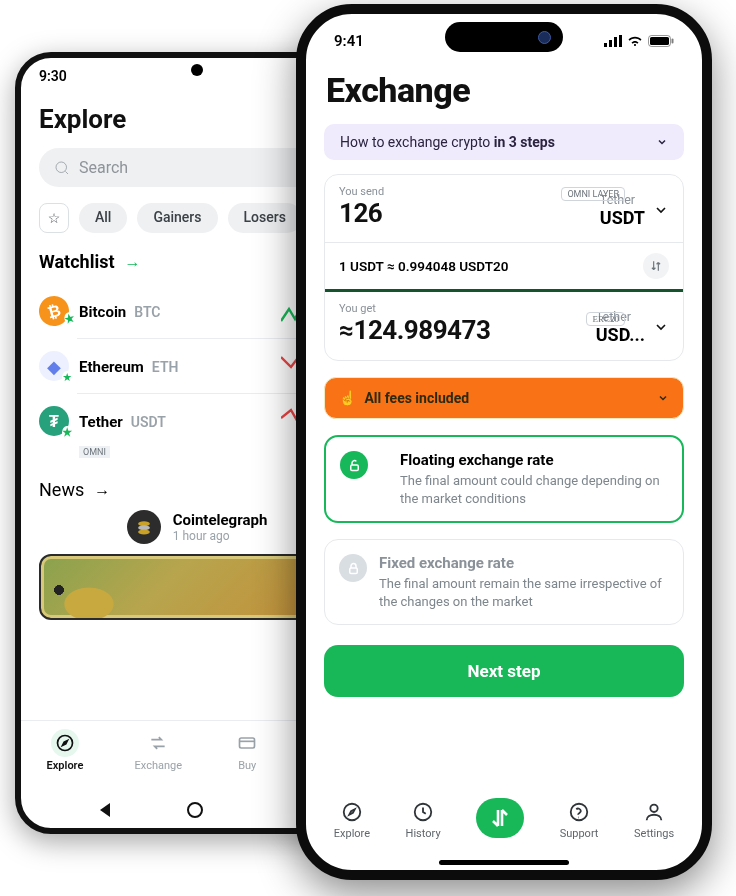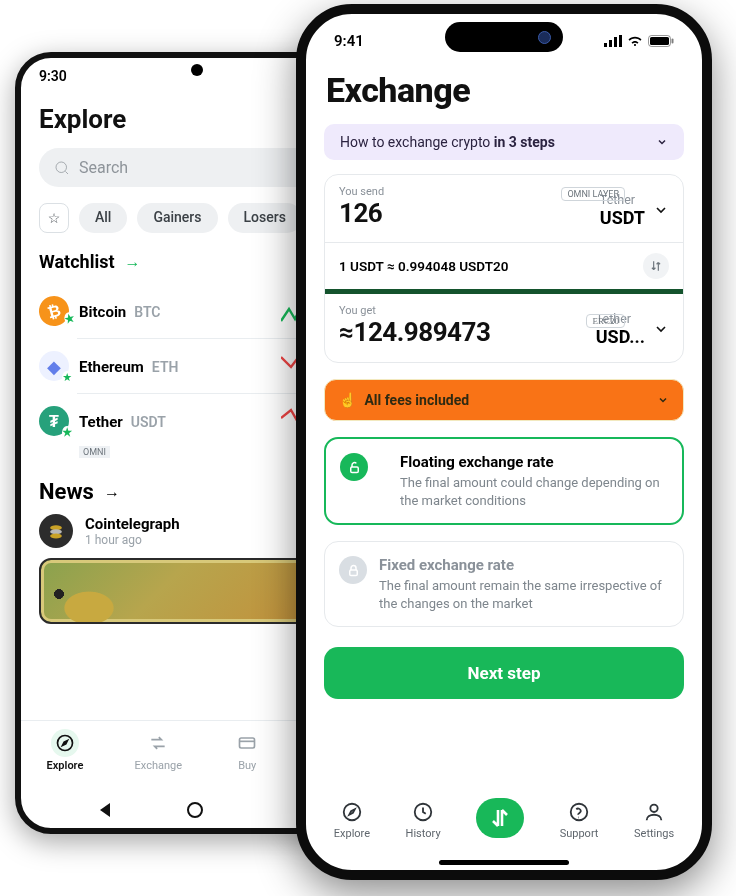--- a/index.html
+++ b/index.html
@@ -50,22 +50,22 @@
   .coin-row { display:flex; align-items:center; gap:10px; padding: 12px 0; }
   .coin-sep { border-top:1px solid #e9edf0; margin-left:38px; }
   .coin-icon { width:30px; height:30px; border-radius:50%; display:flex; align-items:center; justify-content:center; position:relative; }
   .coin-icon .star { position:absolute; right:-3px; bottom:-3px; color:#17b85a; font-size:11px; background:#fff; border-radius:50%; }
   .coin-name { font-weight:700; font-size:15px; }
   .coin-ticker { color:#9aa2a9; font-weight:600; font-size:14px; margin-left:4px; }
   .coin-badge { display:inline-block; background:#eef1f4; color:#6d757c; border-radius:0; font-size:9px; padding:1px 4px; margin-left:40px; margin-top:-6px;}
   .spark { position:absolute; right:0px; }
 
   .news-head { display:flex; align-items:center; gap:10px; margin: 20px 0 10px; }
-  .news-head h2 { font-size:22px; font-weight:700; }
-  .news-row { display:flex; align-items:center; gap:12px; }
+  .news-head h2 { font-size:18px; font-weight:400; }
+  .news-row { display:flex; align-items:center; gap:12px;justify-content:center; }
   .news-avatar { width:34px; height:34px; border-radius:50%; background:#2c2c2c; display:flex; align-items:center; justify-content:center; }
   .news-source { font-weight:700; font-size:15px; }
   .news-time { font-size:12px; color:#9aa2a9; }
   .news-card { margin-top:10px; height:66px; border-radius:12px; background:linear-gradient(135deg,#89a24e,#b7a54d 40%,#c58b36); border:2px solid #2b2b2b; box-shadow: inset 0 0 0 3px #d8c97a; overflow:hidden; position:relative;}
   .news-card::after{content:""; position:absolute; left:-12px; top:-6px; width:170px; height:120px; background:
     radial-gradient(12px 12px at 30px 40px,#222 40%,transparent 42%),
     radial-gradient(60px 40px at 60px 54px,#c8a940 40%,transparent 42%);
   }
 
   .android-navbar {
@@ -123,21 +123,21 @@
   .xlabel{font-size:11px;color:#8a9199;}
   .xvalue{font-size:26px;font-weight:700;color:#111;letter-spacing:-0.5px;}
   .xtoken{display:flex; align-items:center; gap:8px;}
   .xtoken-col{text-align:left;}
   .xtoken-name{font-size:12.5px;color:#8a9199;}
   .xtoken-ticker{font-size:18px;font-weight:700;}
   .xtoken svg.chev{width:16px;height:16px;stroke:#111;fill:none;stroke-width:2.4;}
   .chain-badge{font-size:9px;color:#6d757c;border:1px solid #cfd5da;border-radius:4px;padding:1px 5px;position:absolute;}
   .badge1{right:58px; top:12px;}
   .badge2{right:58px; top:20px;font-family:Liberation Serif, serif;}
-  .xmid{display:flex;justify-content:space-between;align-items:center;padding:10px 14px;border-bottom:5px solid #14532d;font-size:13.5px;font-weight:600;}
+  .xmid{display:flex;justify-content:space-between;align-items:center;padding:10px 14px;border-bottom:3px solid #14532d;font-size:13.5px;font-weight:600;}
   .swapbtn{width:26px;height:26px;border-radius:50%;background:#f1f3f5;display:flex;align-items:center;justify-content:center;}
   .swapbtn svg{width:14px;height:14px;stroke:#6d757c;fill:none;stroke-width:2;}
 
   .fees {
     display:flex;justify-content:space-between;align-items:center;
     background:#f97316;border:1px solid #f2e9bf;border-radius:12px;
     padding:12px 14px;margin-top:16px;font-size:14px;font-weight:700;color:#2e2a12;
   }
   .fees .emoji{margin-right:8px;}
   .fees svg{width:12px;height:12px;stroke:#2e2a12;fill:none;stroke-width:3;}

